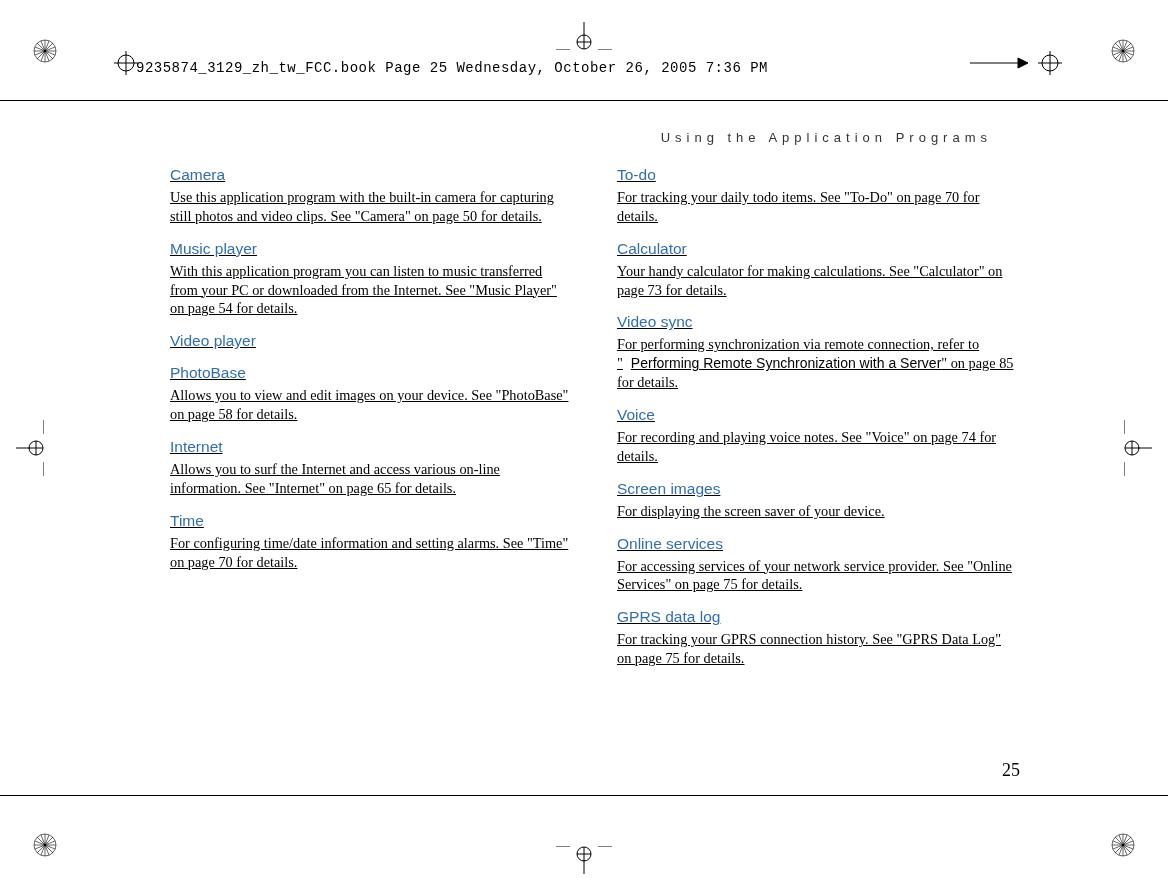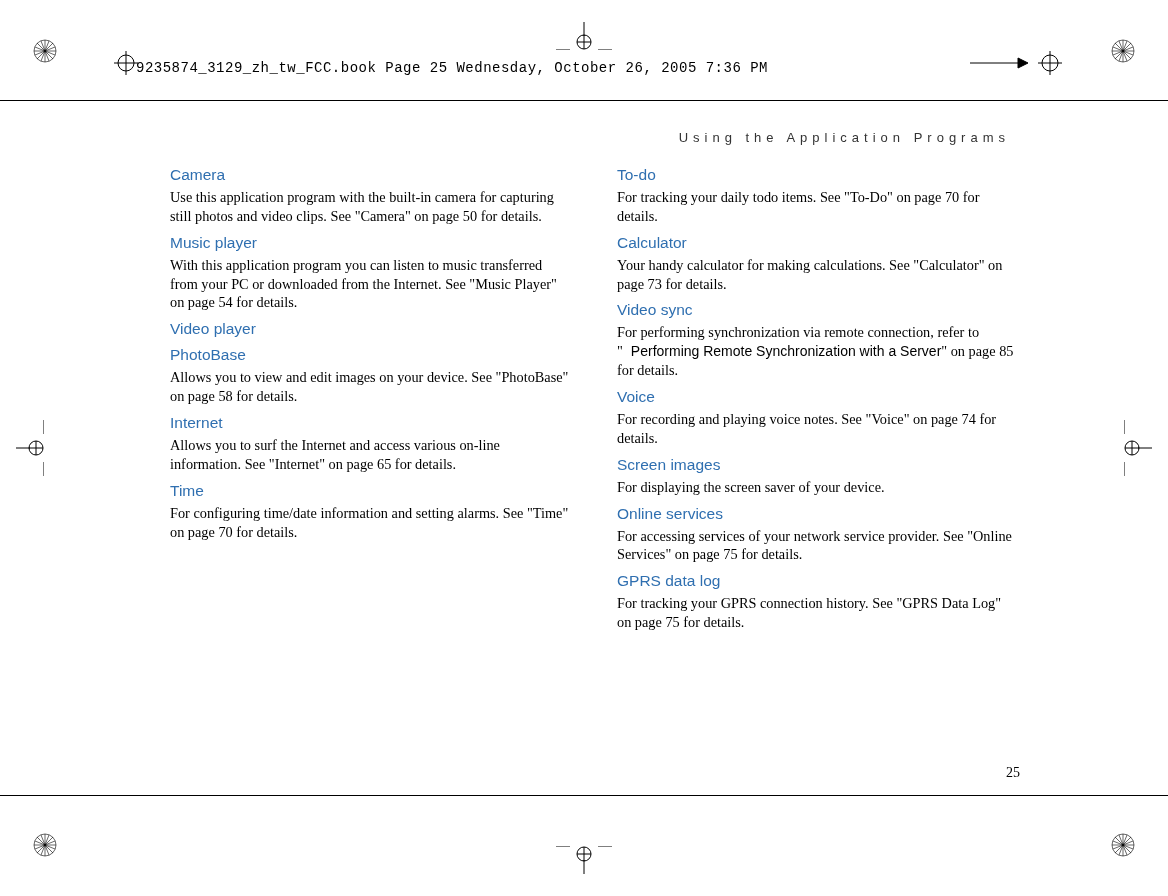--- a/index.html
+++ b/index.html
@@ -39,44 +39,44 @@
     font-family: 'Courier New', monospace;
     font-size: 14px;
     color: #000;
     letter-spacing: 0.5px;
     margin-left: 40px;
   }
 
   .page-header-right {
     position: absolute;
     top: 130px;
-    right: 158px;
+    right: 176px;
     font-family: Arial, Helvetica, sans-serif;
     font-size: 13px;
     letter-spacing: 5px;
     color: #333;
   }
 
   .columns {
     position: absolute;
     top: 160px;
     left: 170px;
     right: 150px;
     bottom: 110px;
     display: flex;
     gap: 46px;
   }
-  .col { flex: 1 1 0; }
+  .col { flex: 1 1 0; text-decoration: underline; }
 
   .sect-title {
     font-family: Arial, Helvetica, sans-serif;
     color: #2f6fb0;
     font-size: 15.5px;
     font-weight: 400;
-    margin-top: 8px;
+    margin-top: 14px;
     margin-bottom: 4px;
   }
   .col > .sect-title:first-child { margin-top: 6px; }
 
   .body-text {
     font-family: 'Minion Pro', Georgia, 'Times New Roman', serif;
     font-size: 14.3px;
     line-height: 1.32;
     color: #000000;
   }
@@ -84,21 +84,21 @@
     font-family: Arial, Helvetica, sans-serif;
     font-size: 14px;
     padding-left: 8px;
   }
 
   .page-number {
     position: absolute;
     bottom: 115px;
     right: 148px;
     font-family: 'Minion Pro', Georgia, serif;
-    font-size: 14px;
+    font-size: 18px;
     margin-top: 40px;
   }
 </style>
 </head>
 <body>
 
 <div class="frame-lines">
   <div class="hline-top"></div>
   <div class="hline-bot"></div>
 </div>

